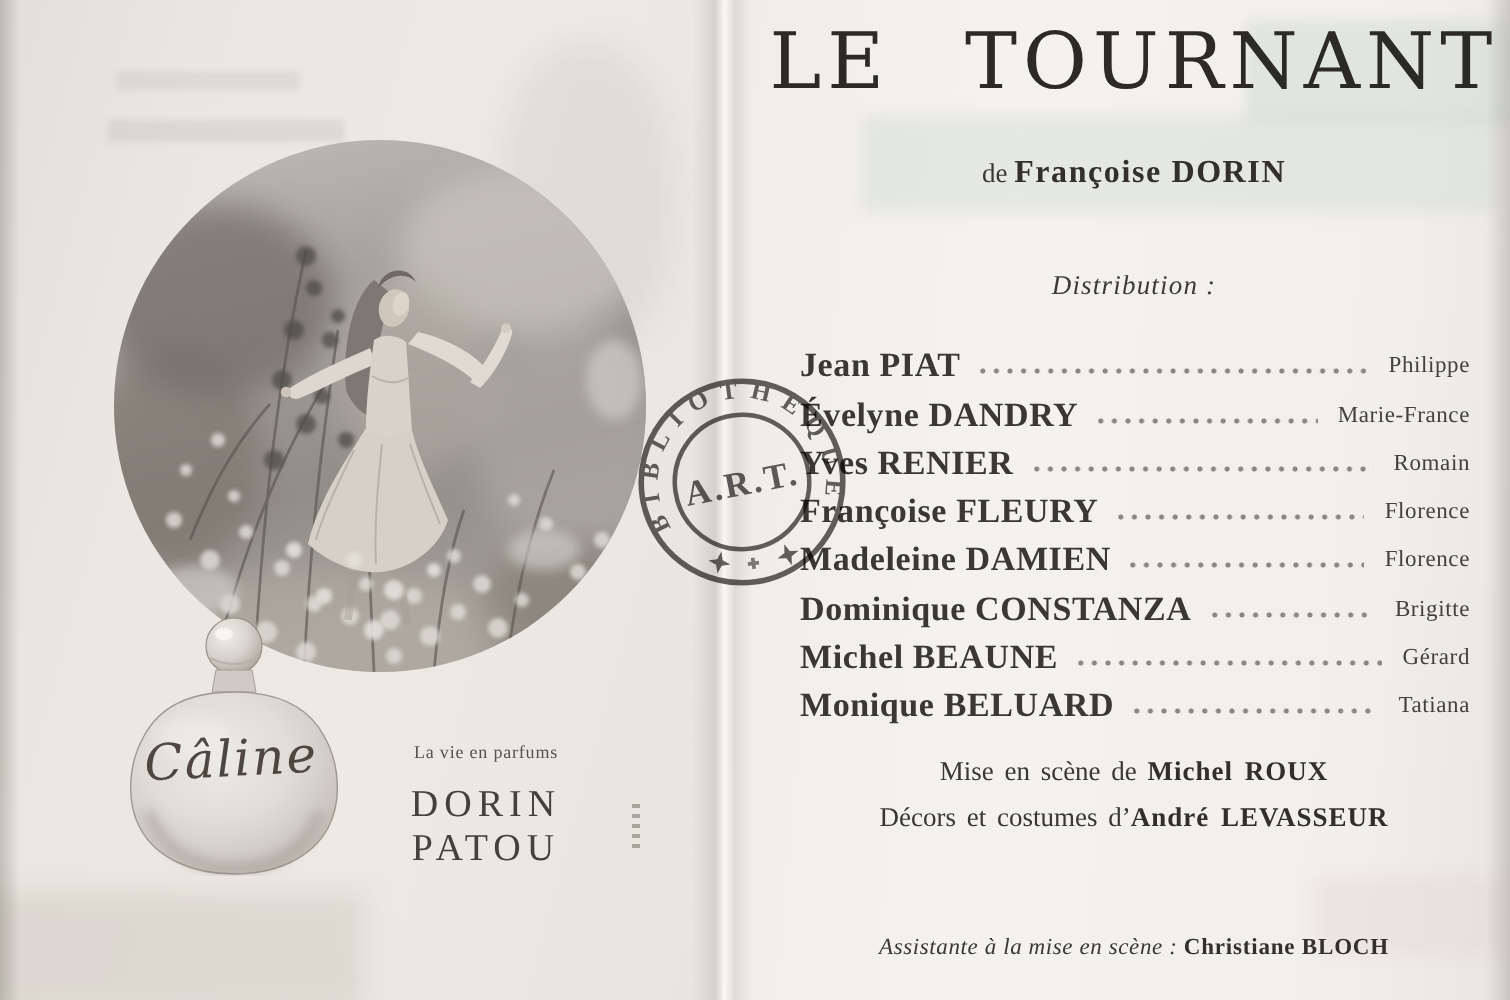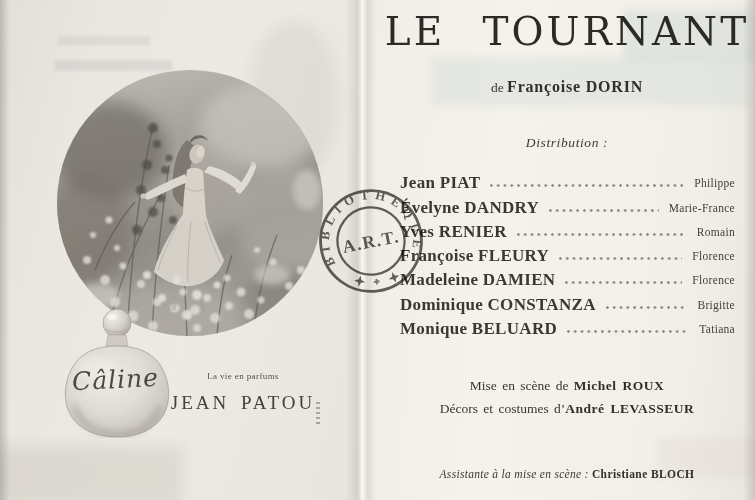--- a/index.html
+++ b/index.html
@@ -232,21 +232,21 @@
       <path d="M47,23 Q59,29 71,23" stroke="#b3ada5" stroke-width="1" fill="none" opacity=".8"></path>
       <path d="M50,29 L68,29 L70,40 L48,40 Z" fill="#cfcbc4" stroke="#a59f97" stroke-width=".5"></path>
       <path d="M59,40 C38,40 22,47 14,62 C6,76 5,95 12,108 C20,123 38,131 59,131
                C80,131 98,123 106,108 C113,95 112,76 104,62 C96,47 80,40 59,40 Z" fill="url(#bodyGrad)" stroke="#9d978f" stroke-width=".7"></path>
       <path d="M16,100 C24,120 40,128 59,128 C78,128 94,120 102,100" stroke="#948e86" stroke-width="5" fill="none" filter="url(#bb3)" opacity=".5"></path>
       <ellipse cx="38" cy="62" rx="18" ry="10" fill="#f1efe9" opacity=".5" filter="url(#bb3)"></ellipse>
       <text x="58" y="82" text-anchor="middle" font-family="DejaVu Serif, Liberation Serif, serif" font-style="italic" font-size="25" fill="#4d473f" letter-spacing="1" transform="rotate(-3 58 82)">Câline</text>
     </svg>
 
     <div class="tagline">La vie en parfums</div>
-    <div class="brand">JEAN PATOU</div>
+    <div class="brand">DORIN PATOU</div>
     <div class="printer-mark"></div>
     <div class="edge-left"></div>
   </section>
 
   <section class="page right">
     <div class="ghost gp1"></div>
     <div class="ghost gp2"></div>
     <div class="ghost gp3"></div>
 
     <h1 class="rp-center play-title">LE TOURNANT</h1>
@@ -286,20 +286,25 @@
       <span class="leader"></span>
       <span class="role">Florence</span>
     </li>
 
     <li class="cast-row">
       <span class="actor">Dominique CONSTANZA</span>
       <span class="leader"></span>
       <span class="role">Brigitte</span>
     </li>
 
+    <li class="cast-row">
+      <span class="actor">Michel BEAUNE</span>
+      <span class="leader"></span>
+      <span class="role">Gérard</span>
+    </li>
 
     <li class="cast-row">
       <span class="actor">Monique BELUARD</span>
       <span class="leader"></span>
       <span class="role">Tatiana</span>
     </li>
   </ul>
 
   <div class="rp-center staging" style="left:373px;width:388px;position:absolute;">
     <p><span>Mise en scène de </span><b>Michel ROUX</b></p>

